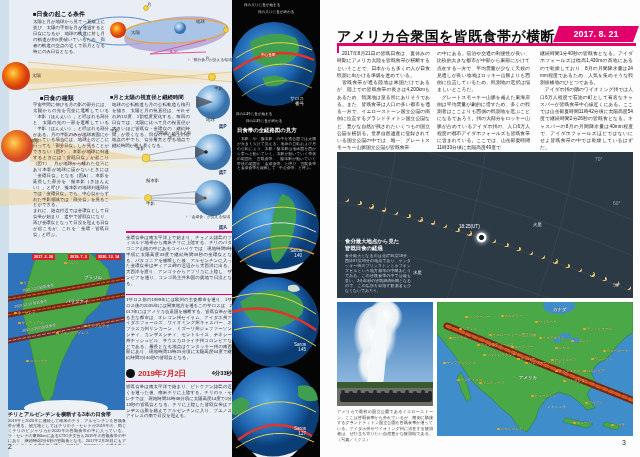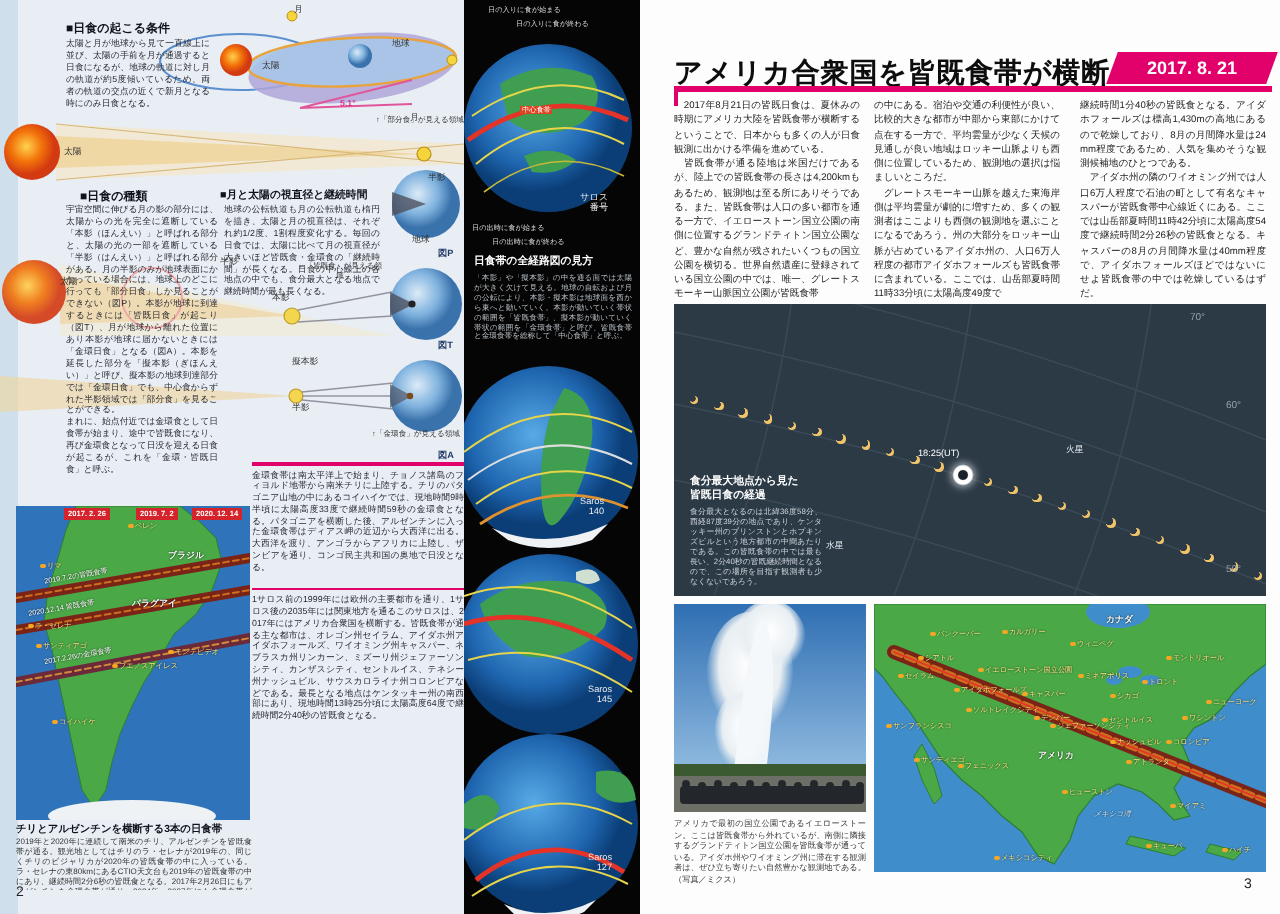--- a/index.html
+++ b/index.html
@@ -173,20 +173,29 @@
     <div class="lp-abs tblk" style="left:112px;top:102px;width:78px;height:62px">地球の公転軌道も月の公転軌道も楕円を描き、太陽と月の視直径は、それぞれ約1/2度、1割程度変化する。毎回の日食では、太陽に比べて月の視直径が大きいほど皆既食・金環食の「継続時間」が長くなる。日食の中心線上の各地点の中でも、食分最大となる地点で継続時間が最も長くなる。</div>
 
     <div class="events">
         <div class="event annular">
         <div class="ev-rule"></div>
         <div class="ev-body">金環食帯は南太平洋上で始まり、チョノス諸島のフィヨルド地帯から南米チリに上陸する。チリのパタゴニア山地の中にあるコイハイケでは、現地時間9時半頃に太陽高度33度で継続時間59秒の金環食となる。パタゴニアを横断した後、アルゼンチンに入った金環食帯はディアス岬の近辺から大西洋に出る。大西洋を渡り、アンゴラからアフリカに上陸し、ザンビアを通り、コンゴ民主共和国の奥地で日没となる。</div>
       </div>
         <div class="event total">
         <div class="ev-rule"></div>
         <div class="ev-body">1サロス前の1999年には欧州の主要都市を通り、1サロス後の2035年には関東地方を通るこのサロスは、2017年にはアメリカ合衆国を横断する。皆既食帯が通る主な都市は、オレゴン州セイラム、アイダホ州アイダホフォールズ、ワイオミング州キャスパー、ネブラスカ州リンカーン、ミズーリ州ジェファーソンシティ、カンザスシティ、セントルイス、テネシー州ナッシュビル、サウスカロライナ州コロンビアなどである。最長となる地点はケンタッキー州の南西部にあり、現地時間13時25分頃に太陽高度64度で継続時間2分40秒の皆既食となる。</div>
+      </div>
+        <div class="event total">
+        <div class="ev-head">
+          <span class="ev-icon"></span>
+          <span class="ev-date">2019年7月2日</span>
+          <span class="ev-dur">4分33秒</span>
+        </div>
+        <div class="ev-rule"></div>
+        <div class="ev-body">皆既食帯は南太平洋で始まり、ピトケアン諸島の近くを通った後、南米チリに上陸する。チリのラ・セレナでは、現地時間16時38分頃に太陽高度14度で2分13秒の皆既食となる。チリに上陸した皆既食帯はアンデス山脈を越えてアルゼンチンに入り、ブエノスアイレスの南で日没を迎える。</div>
       </div>
       </div>
 
     <div class="sa-map">
       <svg width="117" height="157" viewBox="0 0 117 157">
         <rect width="117" height="157" fill="#2f74ba"></rect>
         <path d="M30,0 H82 L92,8 L100,16 L103,28 L98,42 L90,54 L79,64 L72,76 L64,88 L58,100 L52,114 L48,128 L45,142 L39,151 L33,142 L30,128 L27,114 L24,100 L21,86 L18,72 L14,58 L16,42 L21,26 L25,12 Z" fill="#4aa946" stroke="#2e7d32" stroke-width="0.5"></path>
         <ellipse cx="58" cy="155" rx="42" ry="8" fill="#eef2f4"></ellipse>
         <g stroke-linecap="round">
           <path d="M0,46 L117,26" stroke="#7a2418" stroke-width="5"></path>

